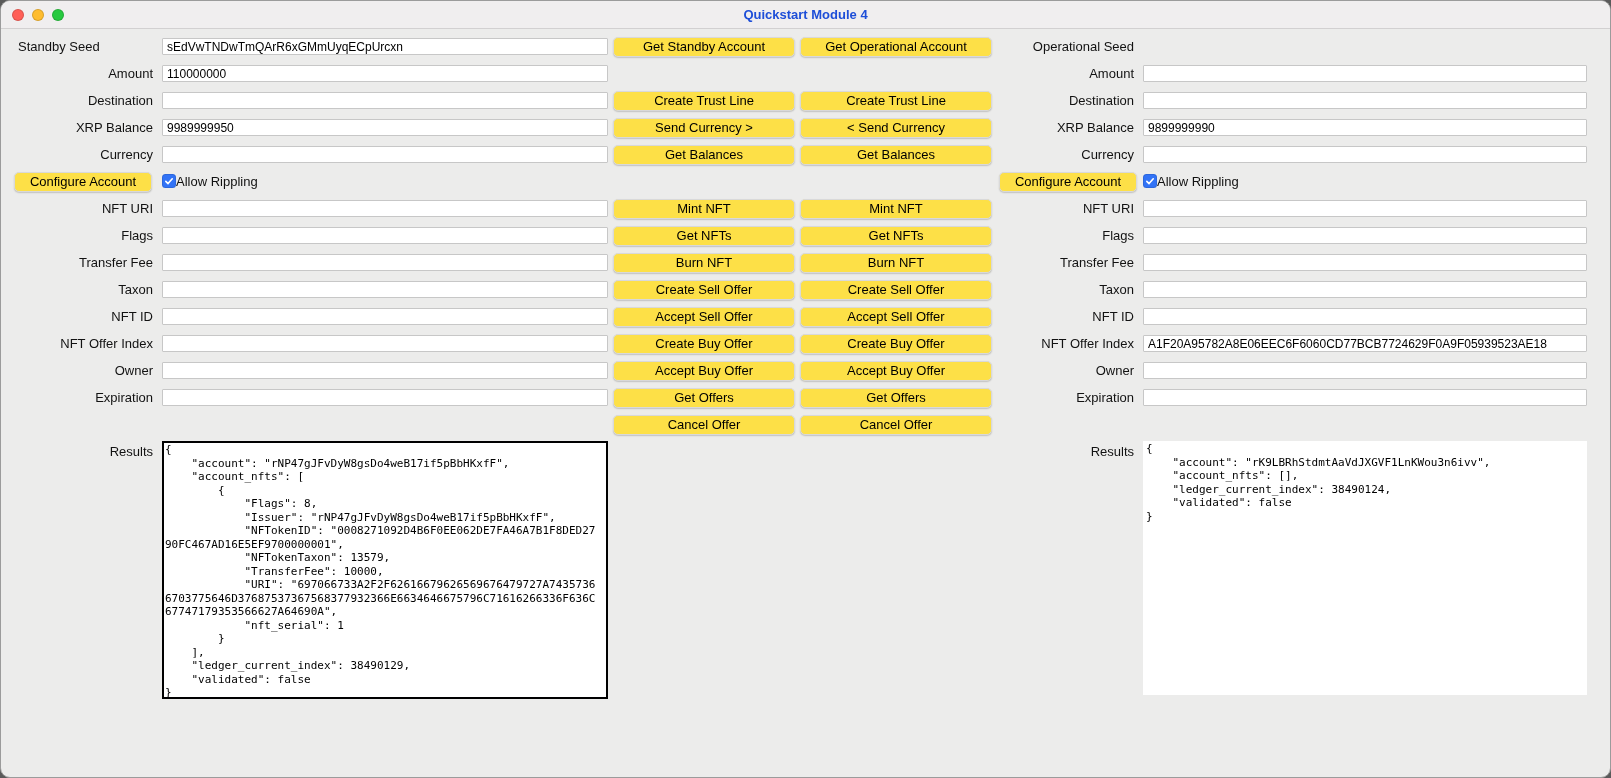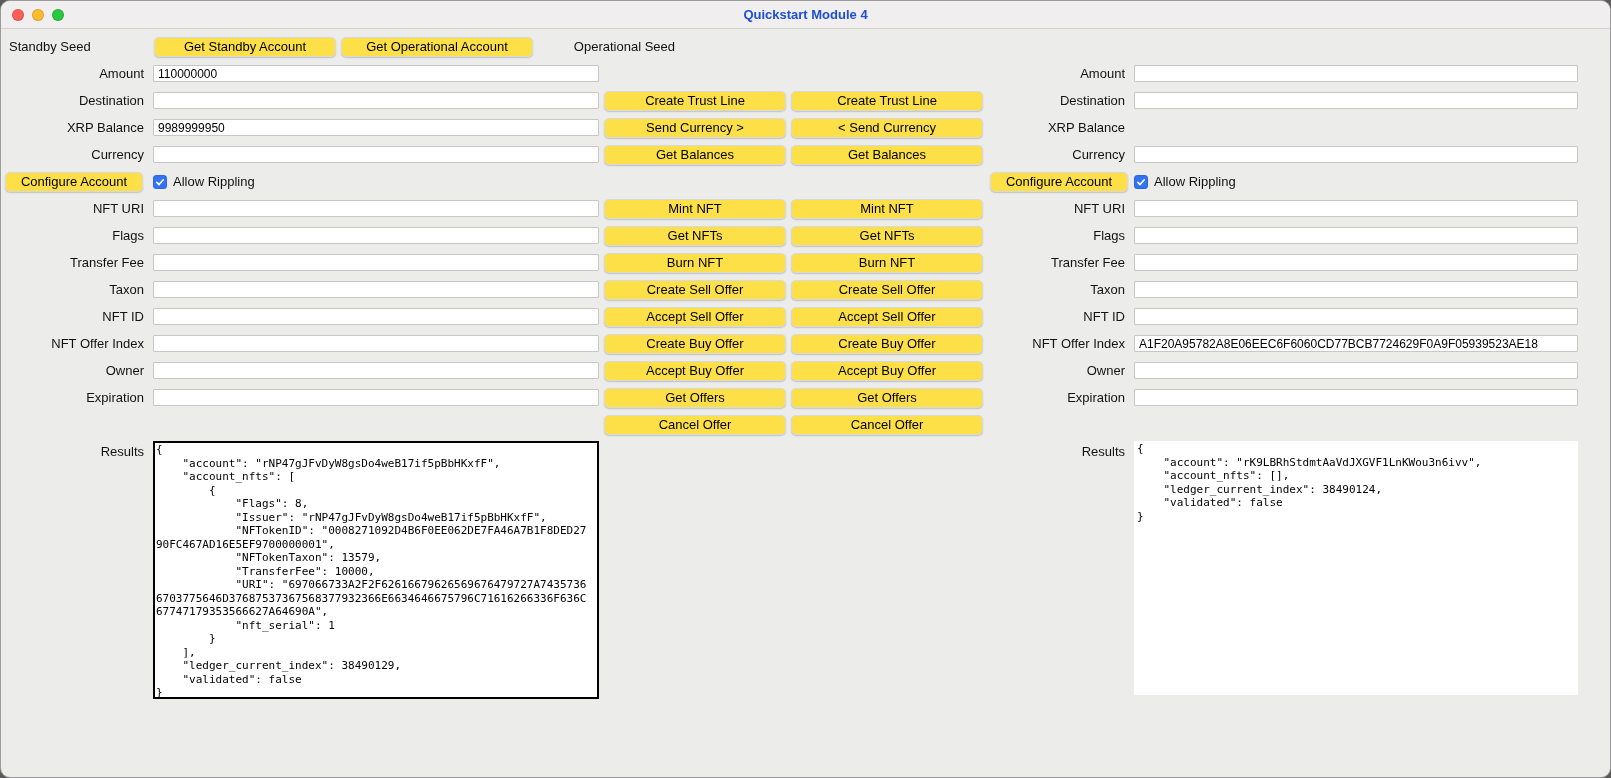--- a/index.html
+++ b/index.html
@@ -6,39 +6,39 @@
   html, body { width: 1611px; height: 778px; }
   body { background: #5a5a5a; font-family: "Liberation Sans", sans-serif; }
   .window { position: absolute; inset: 0; border-radius: 10px; overflow: hidden;
             background: #ececeb; border: 1px solid #9b9b9b; }
   .titlebar { height: 28px; background: #f0eeef; border-bottom: 1px solid #d2d0d1;
               display: flex; align-items: center; justify-content: center; position: relative; }
   .title { font-size: 13px; font-weight: bold; color: #1d4ed8; }
   .lights { position: absolute; left: 11px; top: 0; height: 100%;
             display: flex; align-items: center; gap: 8px; }
   .light { width: 12px; height: 12px; border-radius: 50%; border: 0.5px solid rgba(0,0,0,0.15); }
-  .content { padding-top: 4px; }
+  .content { padding-top: 4px; padding-left: 9px; }
   .row { display: flex; height: 27px; align-items: center; }
   .c-label  { width: 144px; margin-left: 4px; flex: none; }
   .c-input  { width: 446px; margin-left: 4px; flex: none; }
   .c-btn1   { width: 182px; margin-left: 5px; flex: none; }
   .c-btn2   { width: 192px; margin-left: 5px; flex: none; }
   .c-rlabel { width: 147px; flex: none; }
   .c-rinput { width: 444px; margin-left: 4px; flex: none; }
   .lbl { font-size: 13px; color: #121212; text-align: right; padding-right: 5px; white-space: nowrap; }
   .left-align { text-align: left; padding-left: 4px; padding-right: 0; }
   .field { width: 100%; height: 17px; border: 1px solid #c7c7c7; border-radius: 1px;
            background: #fff; font-family: "Liberation Sans", sans-serif; font-size: 12px;
            padding: 0 4px; color: #000; outline: none; display: block; }
   .btn { display: block; width: 100%; height: 20px; border: 1px solid #d9d9d9; border-radius: 5px;
          background: #fde047; box-shadow: 0 1px 1.5px rgba(0,0,0,0.18);
          font-family: "Liberation Sans", sans-serif; font-size: 13px; line-height: 17px; color: #000; }
   .c-label .cfgbtn  { width: 138px; }
   .c-rlabel .cfgbtn { width: 138px; margin-left: 7px; }
-  .chk { display: flex; align-items: center; gap: 6px; }
+  .chk { display: flex; align-items: flex-start; gap: 0; }
   .chkbox { width: 14px; height: 14px; border-radius: 3.5px; flex: none;
             display: inline-flex; align-items: center; justify-content: center;
             border: 1px solid rgba(0,0,0,0.10); }
   .chklbl { font-size: 13px; color: #111; }
   .results-row { height: auto; align-items: flex-start; margin-top: 3px; }
   .results-lbl { padding-top: 3px; }
   .ta { background: #fff; font-family: "DejaVu Sans Mono", monospace; font-size: 11px;
         line-height: 13.5px; white-space: pre; overflow: hidden; color: #000; }
   .ta-standby { width: 446px; height: 258px; border: 2px solid #000; padding: 0 1px; }
   .ta-operational { width: 444px; height: 254px; padding: 1px 3px; }
@@ -53,20 +53,23 @@
       <span class="light" style="background: rgb(254, 188, 46);"></span>
       <span class="light" style="background: rgb(39, 201, 63);"></span>
     </div>
     <div class="title">Quickstart Module 4</div>
   </div>
 
   <div class="content">
     <div id="rows">
         <div class="row">
           <div class="c-label lbl left-align">Standby Seed</div>
+          <div class="c-input">
+            <input class="field" type="text" value="sEdVwTNDwTmQArR6xGMmUyqECpUrcxn" style="">
+          </div>
           <div class="c-btn1">
             <button class="btn">Get Standby Account</button>
           </div>
           <div class="c-btn2">
             <button class="btn">Get Operational Account</button>
           </div>
           <div class="c-rlabel lbl">Operational Seed</div>
         </div>
         <div class="row">
           <div class="c-label lbl">Amount</div>
@@ -101,20 +104,23 @@
           <div class="c-input">
             <input class="field" type="text" value="9989999950" style="">
           </div>
           <div class="c-btn1">
             <button class="btn">Send Currency &gt;</button>
           </div>
           <div class="c-btn2">
             <button class="btn">&lt; Send Currency</button>
           </div>
           <div class="c-rlabel lbl">XRP Balance</div>
+          <div class="c-rinput">
+            <input class="field" type="text" value="9899999990" style="">
+          </div>
         </div>
         <div class="row">
           <div class="c-label lbl">Currency</div>
           <div class="c-input">
             <input class="field" type="text" value="" style="">
           </div>
           <div class="c-btn1">
             <button class="btn">Get Balances</button>
           </div>
           <div class="c-btn2">

